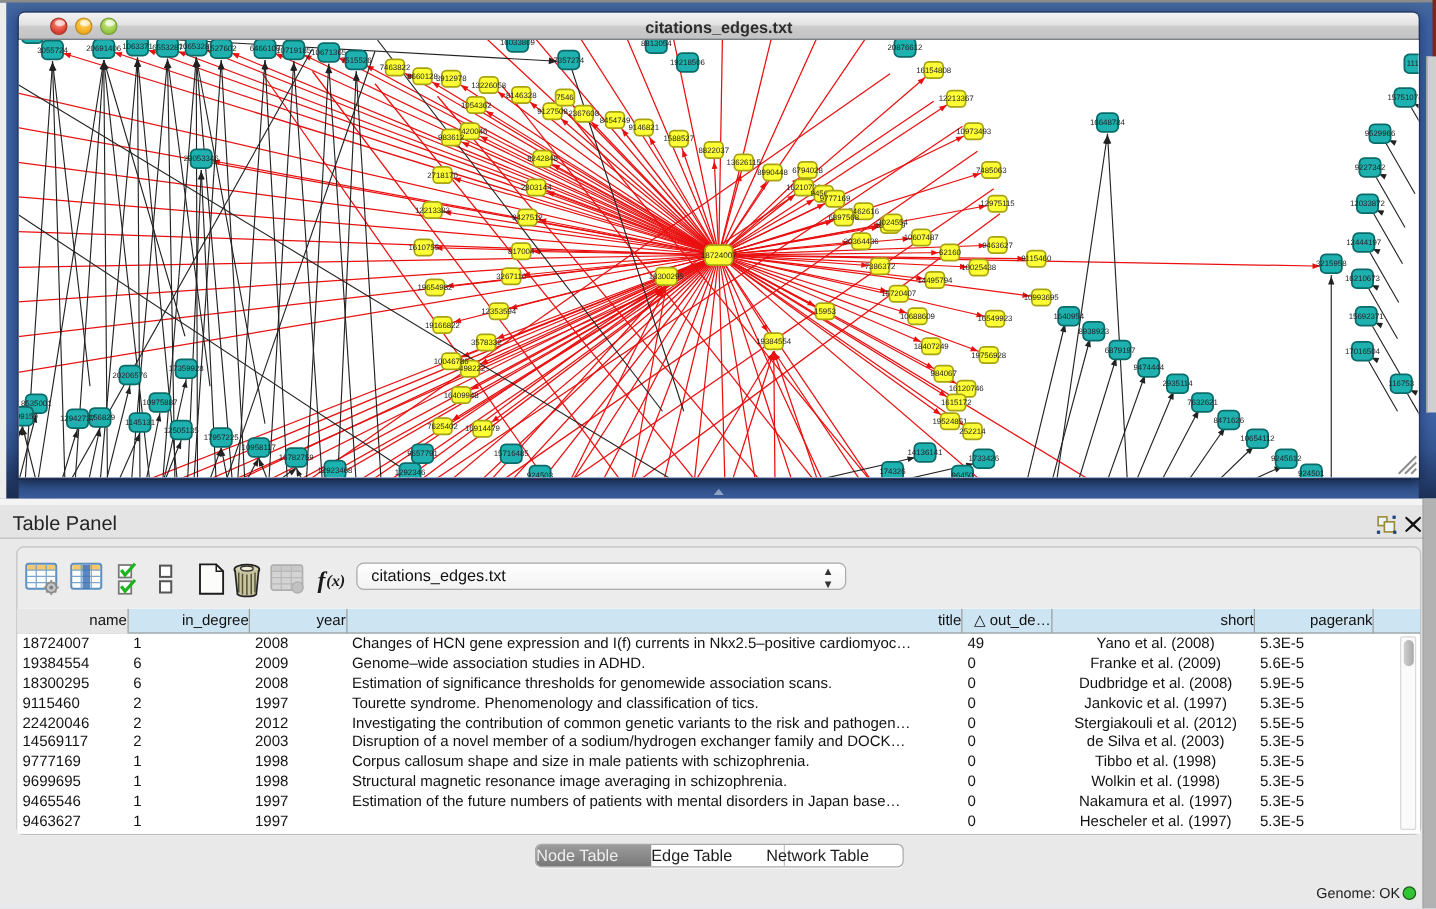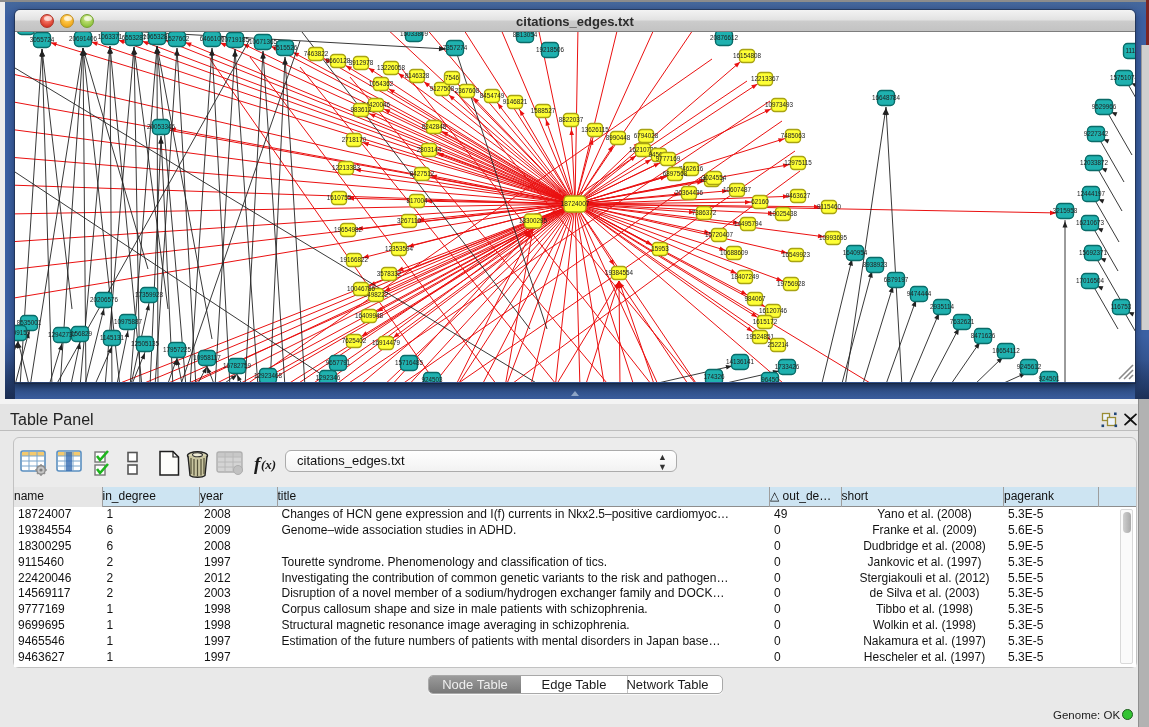--- a/index.html
+++ b/index.html
@@ -35,35 +35,35 @@
 #ptitle .t{position:absolute;left:10px;top:7px;font-size:16px;color:#232323}
 #flicon{position:absolute;left:1101px;top:8px;width:17px;height:16px}
 #xicon{position:absolute;left:1123px;top:8px;width:14px;height:15px}
 #toolc{position:absolute;left:13px;top:38px;width:1124px;height:231px;background:#ececec;border:1px solid #c2c2c2;border-radius:6px}
 #toolbar{position:absolute;left:13px;top:38px;width:1124px;height:46px}
 #dd{position:absolute;left:272px;top:13px;width:392px;height:22px;background:linear-gradient(180deg,#ffffff,#f2f2f2);border:1px solid #ababab;border-radius:6px;font-size:13px;color:#111;line-height:20px;padding-left:11px}
 #dd .arr{position:absolute;right:9px;top:1px;font-size:9px;color:#333;line-height:10px;text-align:center}
 
 #tbl{position:absolute;left:14px;top:88px;width:1122px;height:180px;background:#fff;overflow:hidden}
 #thead{position:relative;height:20px;background:#cde4f2;border-bottom:1px solid #8d8d8d}
-#thead .h{position:absolute;top:0;height:20px;border-right:1px solid #9e9e9e;font-size:12px;color:#111;text-align:left;line-height:19px;overflow:hidden}
+#thead .h{position:absolute;top:0;height:20px;border-right:1px solid #9e9e9e;font-size:12px;color:#111;text-align:right;line-height:19px;overflow:hidden}
 .tr{position:relative;height:15.9px;background:#fff}
 .tr .c{position:absolute;top:0;height:16px;font-size:12px;color:#121212;line-height:15.5px;white-space:nowrap;overflow:hidden;padding-left:4px}
 .c0{left:0;width:88px}.c1{left:88.5px;width:97px}.c2{left:186px;width:77px}
 .c3{left:263.5px;width:492px}.c4{left:756px;width:71px}
 .c5{left:827.5px;width:162px;text-align:center;padding-left:0}
 .c6{left:990px;width:95px}
 #h0{left:0;width:88.5px;background:#e6e6e6}
 #h1{left:88.5px;width:97.5px}#h2{left:186px;width:77.5px}#h3{left:263.5px;width:492.5px}
 #h4{left:756px;width:71.5px}#h5{left:827.5px;width:162.5px}#h6{left:990px;width:95px}
 #vsb{position:absolute;left:1106px;top:22px;width:13px;height:155px;background:#fafafa;border:1px solid #d9d9d9;border-radius:2px}
 #vsb .th{position:absolute;left:1.5px;top:2px;width:8px;height:21px;background:linear-gradient(90deg,#cfcfcf,#a9a9a9);border-radius:5px}
 
 #tabs{position:absolute;left:428px;top:276px;width:295px;height:19px;background:#fff;border:1px solid #a8a8a8;border-radius:5px;box-shadow:0 1px 0 rgba(255,255,255,.7)}
-#tabs .seg{position:absolute;top:0;height:17px;font-size:13px;color:#1c1c1c;text-align:center;line-height:17px}
+#tabs .seg{position:absolute;top:0;height:17px;font-size:13px;color:#1c1c1c;text-align:left;line-height:17px}
 #tabs #seg1{left:0;width:92px;background:linear-gradient(180deg,#9b9b9b,#787878);color:#efefef;border-radius:4px 0 0 4px}
 #tabs #seg2{left:92px;width:107px;border-right:1px solid #c4c4c4}
 #tabs #seg3{left:184px;width:109px}
 #mem{position:absolute;left:1053px;top:310px;font-size:11.5px;color:#1d1d1d}
 #memdot{position:absolute;left:1122px;top:310px;width:11px;height:11px;border-radius:50%;background:#33c433;border:1.5px solid #1f5c1f}
 </style></head>
 <body>
 <div id="stage">
 <div id="top">
  <div id="bluevig"></div>
@@ -833,20 +833,21 @@
           <div class="c c2">2009</div>
           <div class="c c3">Genome–wide association studies in ADHD.</div>
           <div class="c c4">0</div>
           <div class="c c5">Franke et al. (2009)</div>
           <div class="c c6">5.6E-5</div>
         </div>
 <div class="tr">
           <div class="c c0">18300295</div>
           <div class="c c1">6</div>
           <div class="c c2">2008</div>
+          <div class="c c3">Estimation of significance thresholds for genomewide association scans.</div>
           <div class="c c4">0</div>
           <div class="c c5">Dudbridge et al. (2008)</div>
           <div class="c c6">5.9E-5</div>
         </div>
 <div class="tr">
           <div class="c c0">9115460</div>
           <div class="c c1">2</div>
           <div class="c c2">1997</div>
           <div class="c c3">Tourette syndrome. Phenomenology and classification of tics.</div>
           <div class="c c4">0</div>

